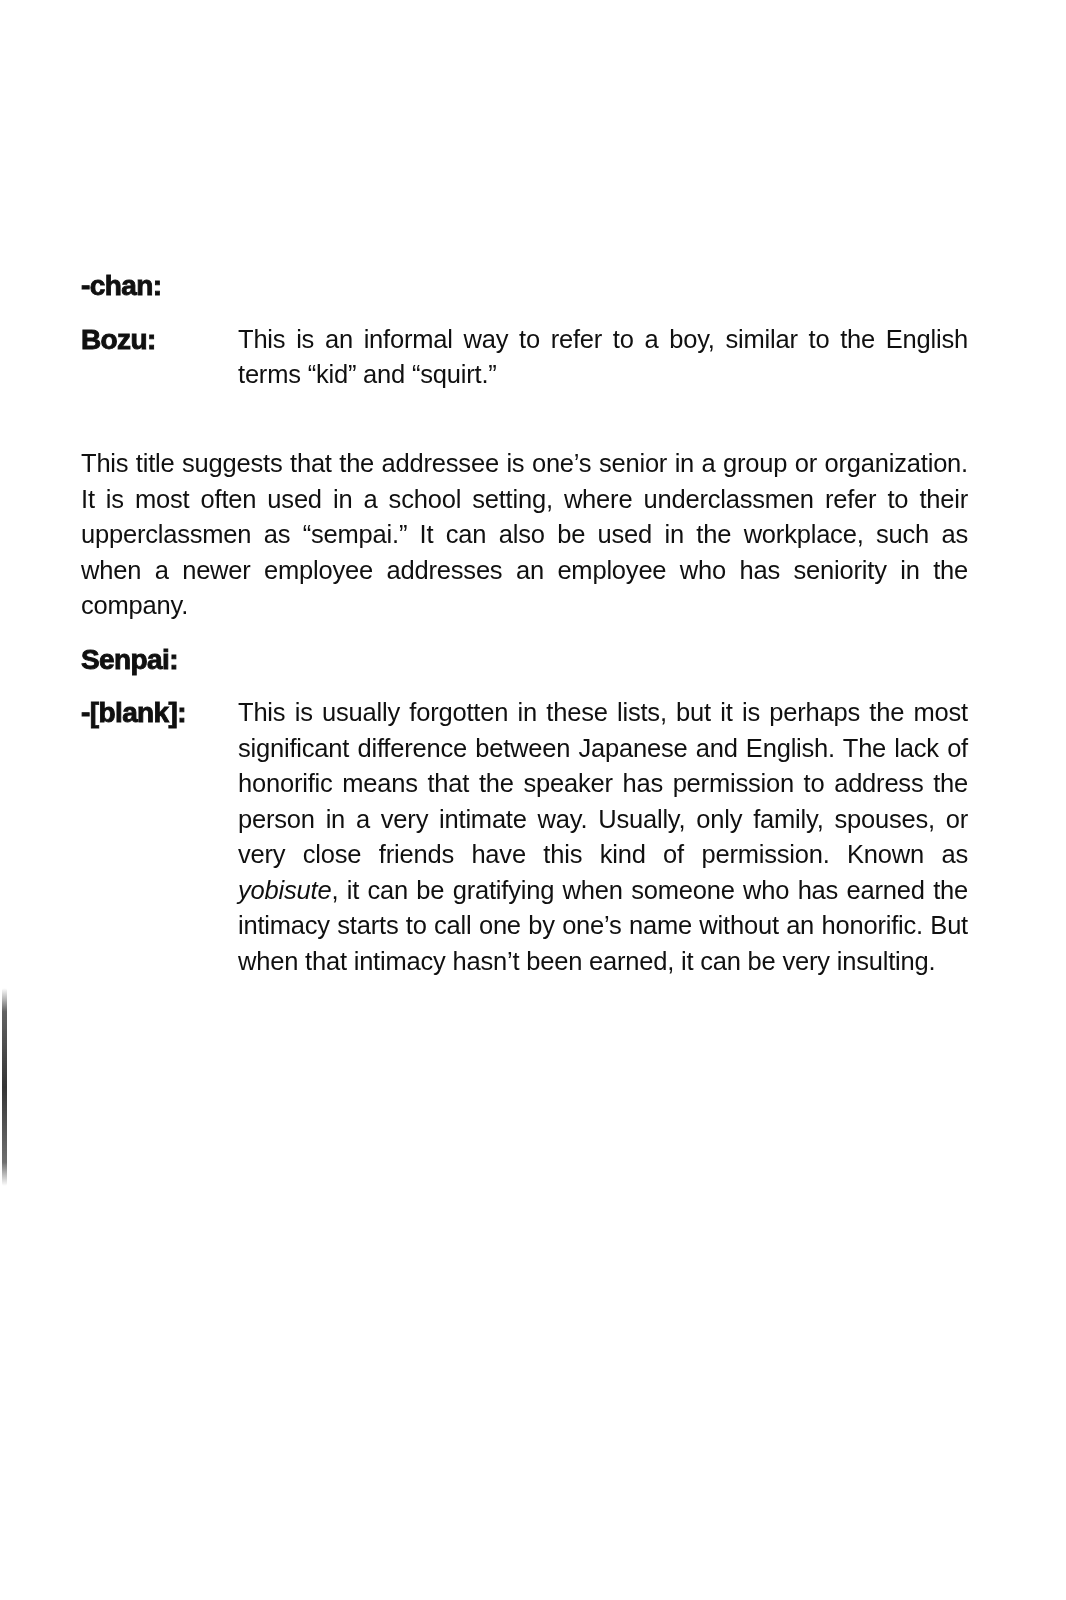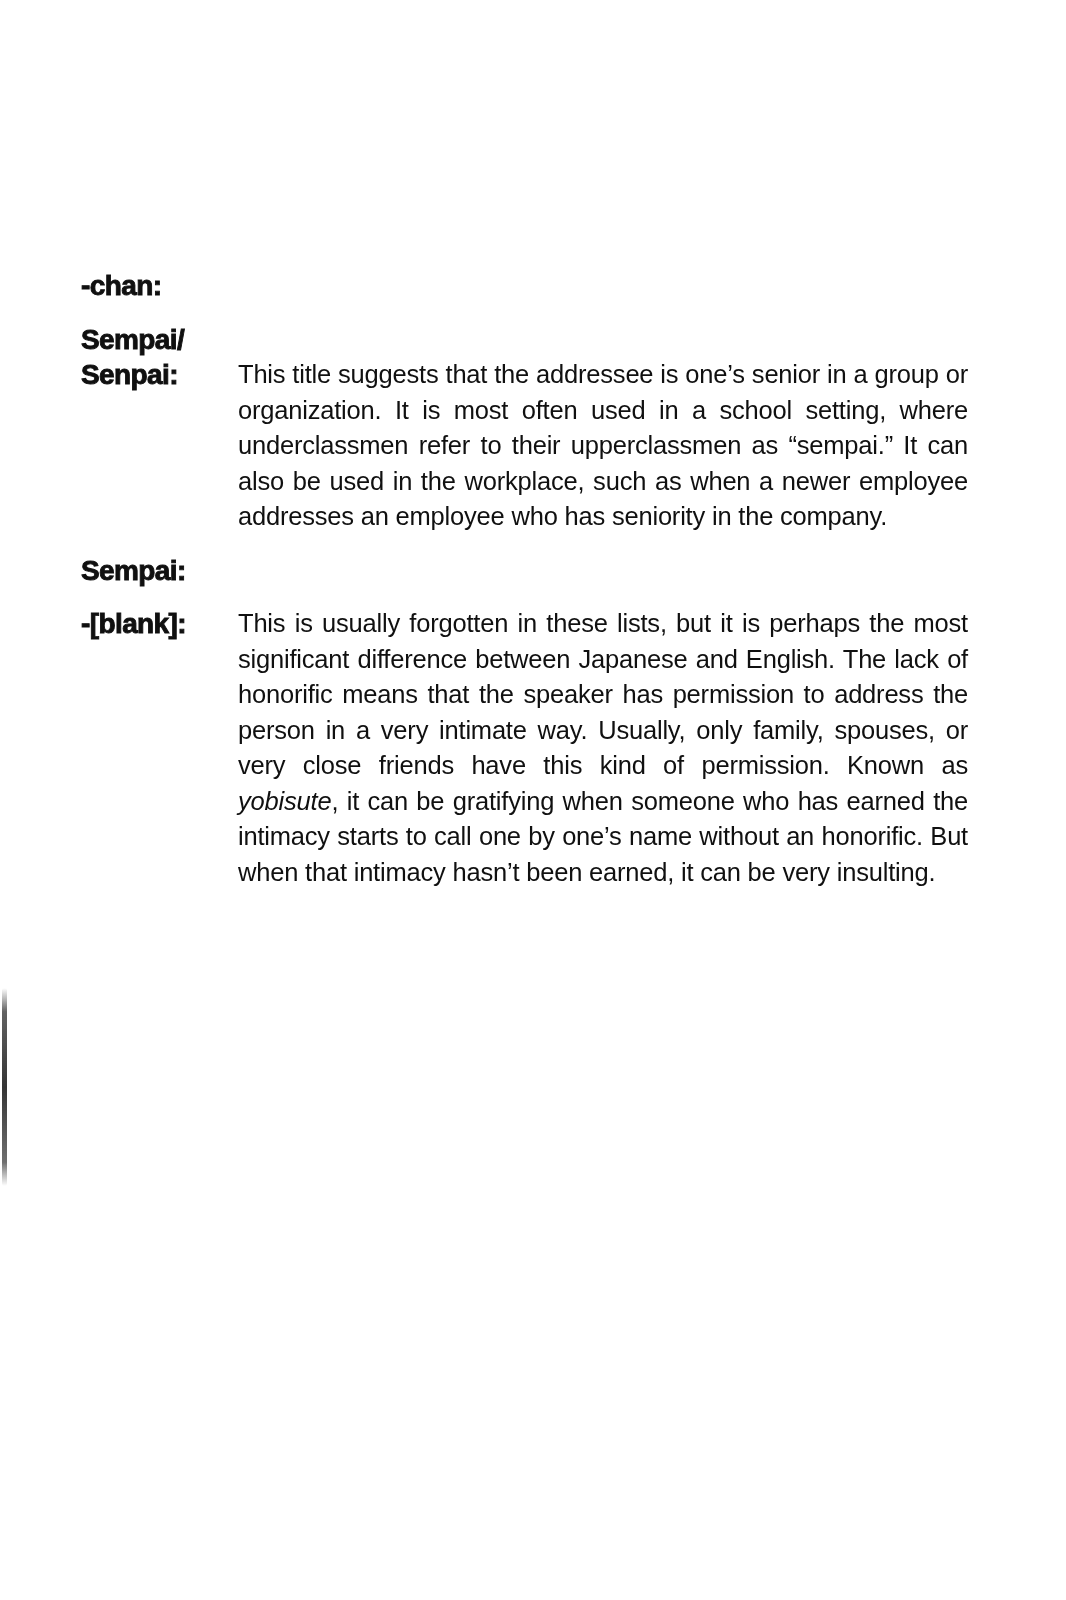--- a/index.html
+++ b/index.html
@@ -67,32 +67,32 @@
 <div class="page">
 
   <div class="scan-artifact"></div>
 
   <main class="glossary">
 
     <section class="entry">
       <div class="term-col">-chan:</div>
     </section>
 
+    <section class="entry">
+      <div class="term-col">Bozu:</div>
+      <p class="def-col">This is an informal way to refer to a boy, similar to the English terms “kid” and “squirt.”</p>
+    </section>
 
     <section class="entry">
-      <div class="term-col">
-        <div>Sempai/</div>
-        <div>Senpai:</div>
-      </div>
       <p class="def-col def-offset">This title suggests that the addressee is one’s senior in a group or organization. It is most often used in a school setting, where underclassmen refer to their upperclassmen as “sempai.” It can also be used in the workplace, such as when a newer employee addresses an employee who has seniority in the company.</p>
     </section>
 
 
     <section class="entry">
-      <div class="term-col">Sempai:</div>
+      <div class="term-col">Senpai:</div>
     </section>
 
     <section class="entry gap-before">
       <div class="term-col">-[blank]:</div>
       <p class="def-col"><span>This is usually forgotten in these lists, but it is perhaps the most significant difference between Japanese and English. The lack of honorific means that the speaker has permission to address the person in a very intimate way. Usually, only family, spouses, or very close friends have this kind of permission. Known as </span><em class="it">yobisute</em><span>, it can be gratifying when someone who has earned the intimacy starts to call one by one’s name without an honorific. But when that intimacy hasn’t been earned, it can be very insulting.</span></p>
     </section>
 
   </main>
 </div>
 

